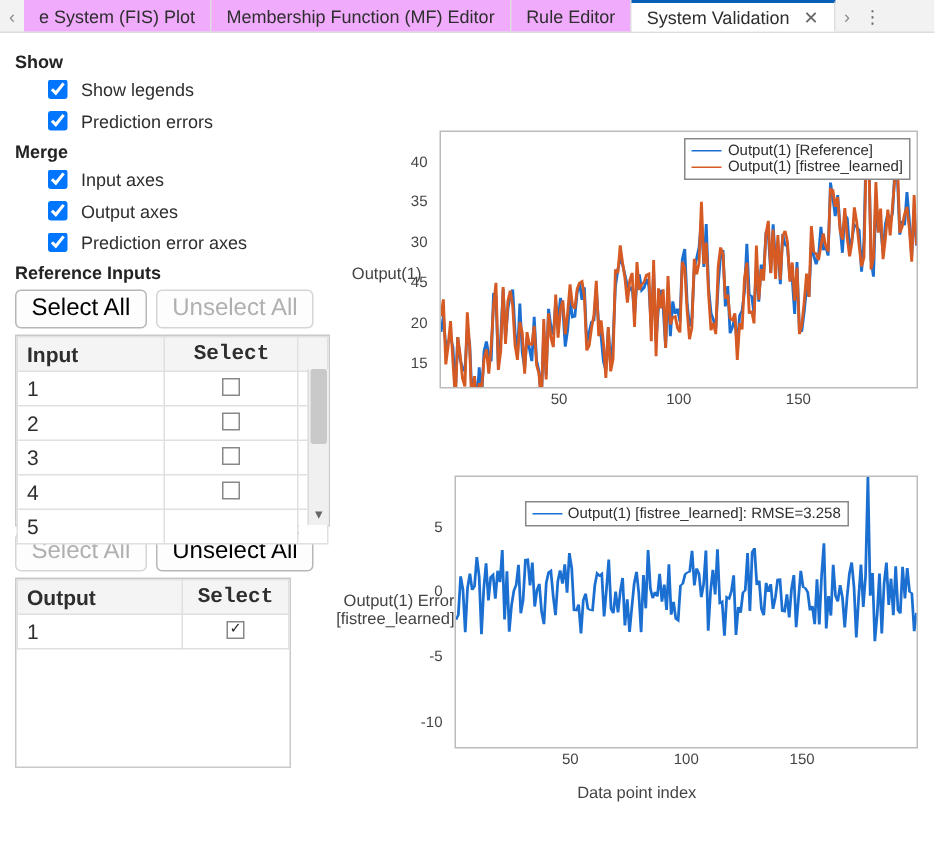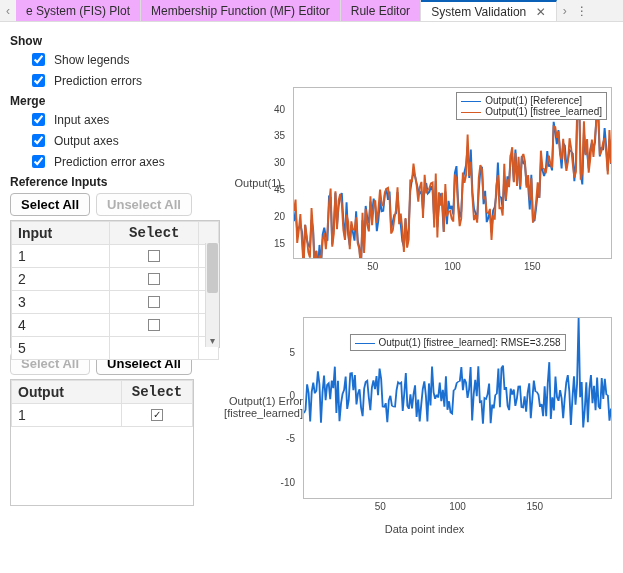--- a/index.html
+++ b/index.html
@@ -65,23 +65,22 @@
     margin: 2px 0 2px 18px;
   }
   .cb-row input { width: 13px; height: 13px; }
 
   .btnrow { display: flex; gap: 6px; margin: 4px 0; }
   .btn {
     border: 1px solid #b7b7b7;
     border-radius: 4px;
     background: #fdfdfd;
     padding: 3px 10px;
-    font-size: 13px;
+    font-size: 16px;
     cursor: pointer;
-    font-weight: bold;
   }
   .btn.disabled {
     color: #b0b0b0;
     border-color: #d5d5d5;
     cursor: default;
   }
 
   
   .tbl-wrap {
     border: 1px solid #c9c9c9;

